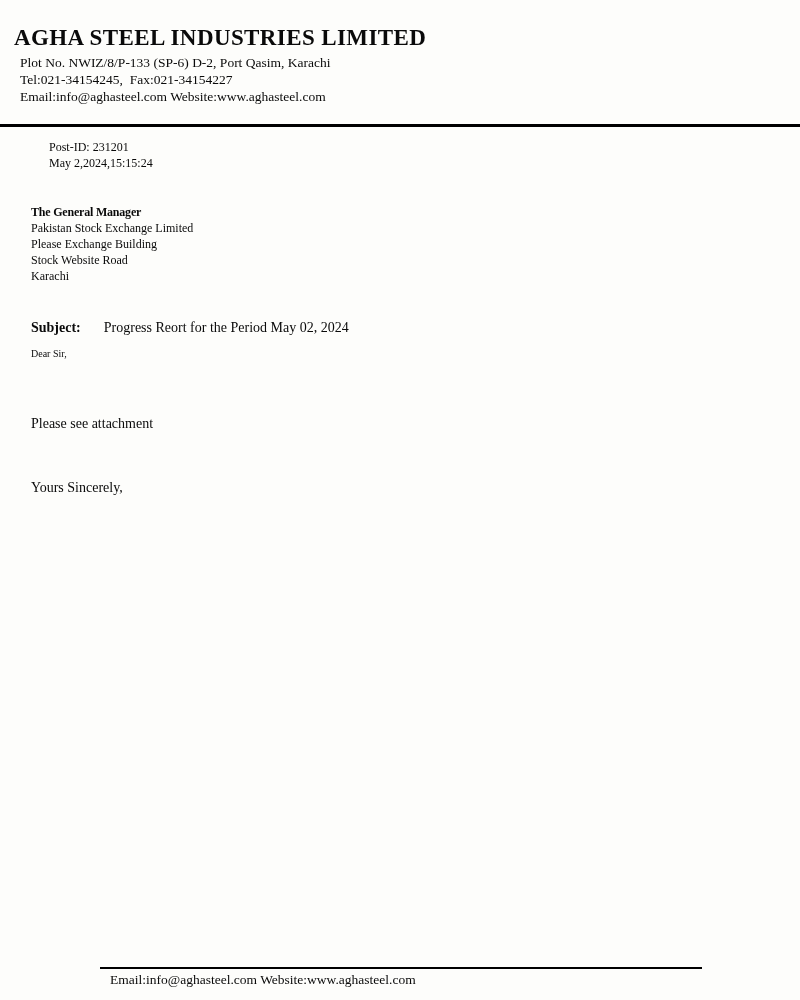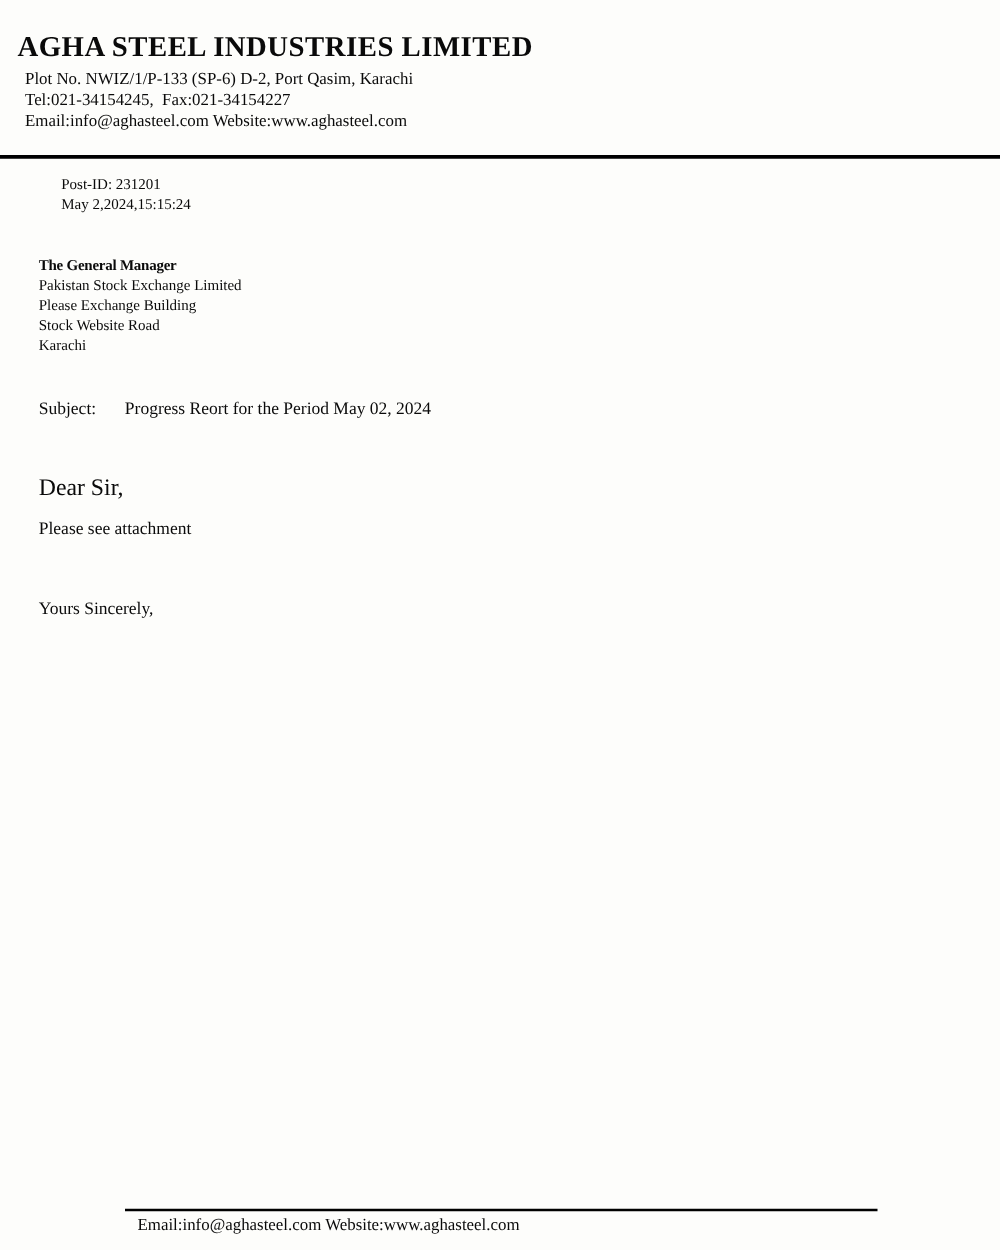--- a/index.html
+++ b/index.html
@@ -60,28 +60,28 @@
     margin-top: 16px;
   }
   .recipient-title { font-weight: 700; letter-spacing: -0.2px; }
 
   .subject-line {
     position: absolute;
     left: 31px;
     top: 320px;
     font-size: 14px;
   }
-  .subject-label { font-weight: 400; text-align: right; }
+  .subject-label { font-weight: 700; text-align: right; }
   .subject-text { margin-left: 23px; }
 
   .salutation {
     position: absolute;
     left: 31px;
-    top: 380px;
-    font-size: 19px;
+    top: 348px;
+    font-size: 10px;
   }
   .message {
     position: absolute;
     left: 31px;
     top: 416px;
     font-size: 14px;
   }
   .closing {
     position: absolute;
     left: 31px;
@@ -105,21 +105,21 @@
   }
 </style>
 </head>
 <body>
 
 <div class="page">
 
   <div class="company-name txt">AGHA STEEL INDUSTRIES LIMITED</div>
 
   <div class="header-address">
-    <div class="txt">Plot No. NWIZ/1/P-133 (SP-6) D-2, Port Qasim, Karachi</div>
+    <div class="txt">Plot No. NWIZ/8/P-133 (SP-6) D-2, Port Qasim, Karachi</div>
     <div class="txt">Tel:021-34154245,  Fax:021-34154227</div>
     <div class="txt">Email:info@aghasteel.com Website:www.aghasteel.com</div>
   </div>
 
   <div class="top-rule"></div>
 
   <div class="meta-block">
     <div class="txt">Post-ID: 231201</div>
     <div class="txt">May 2,2024,15:15:24</div>
   </div>

